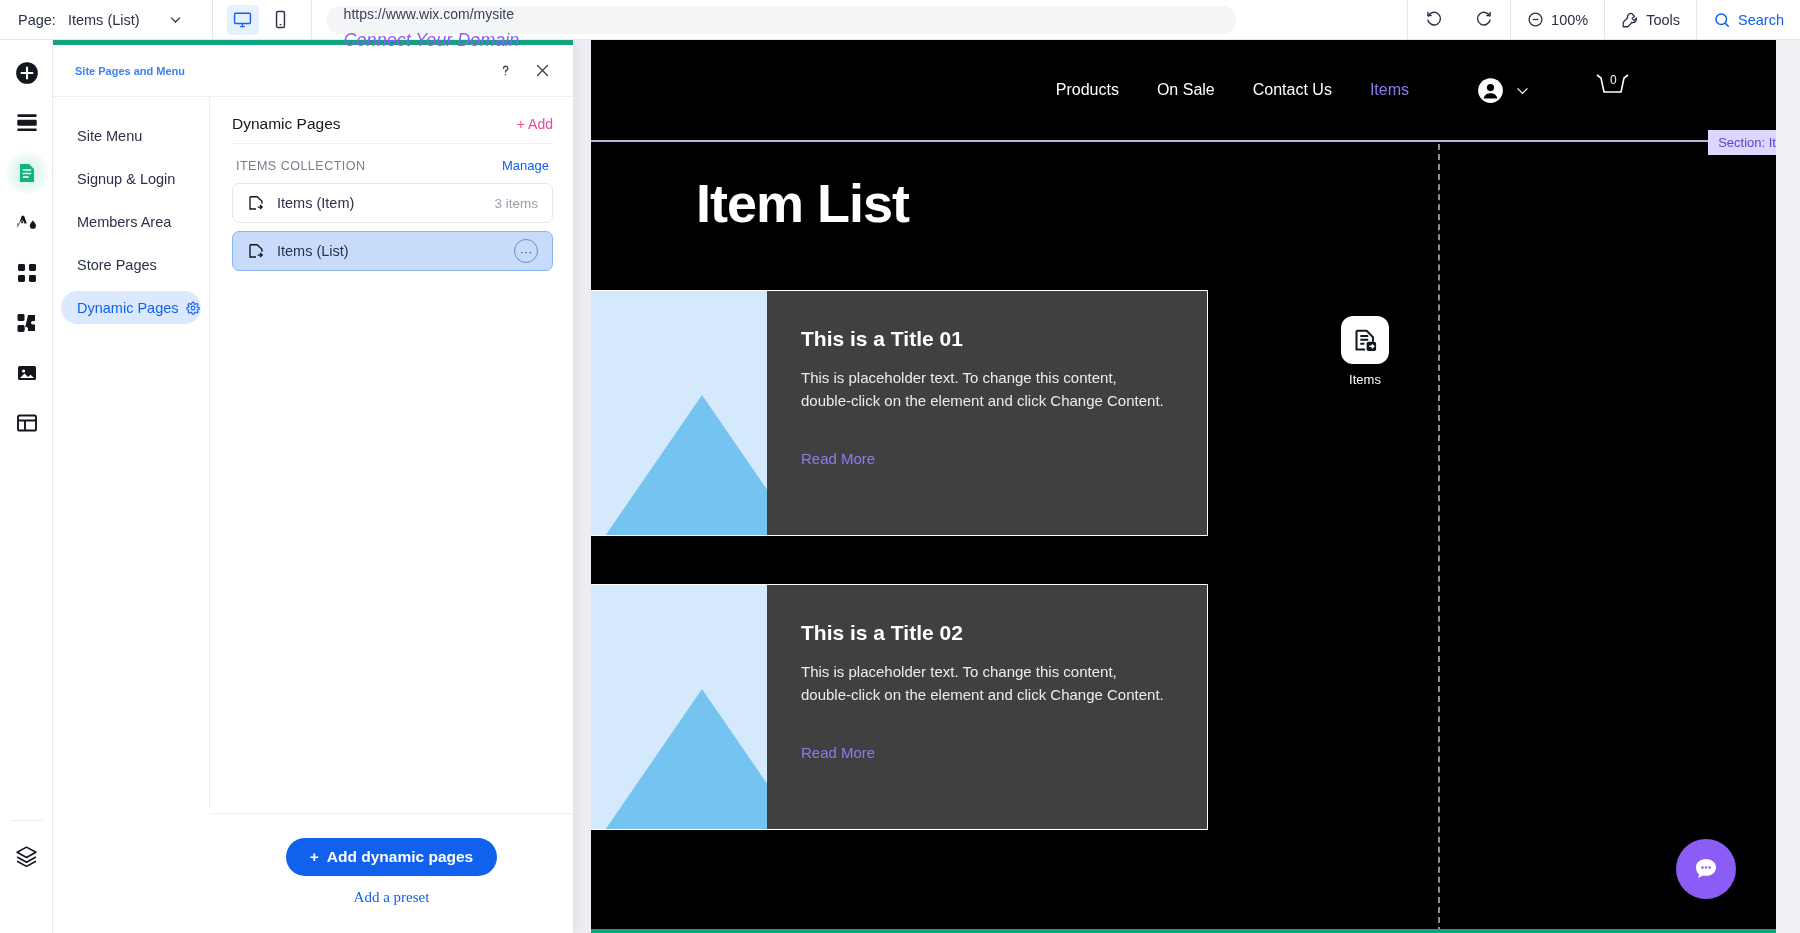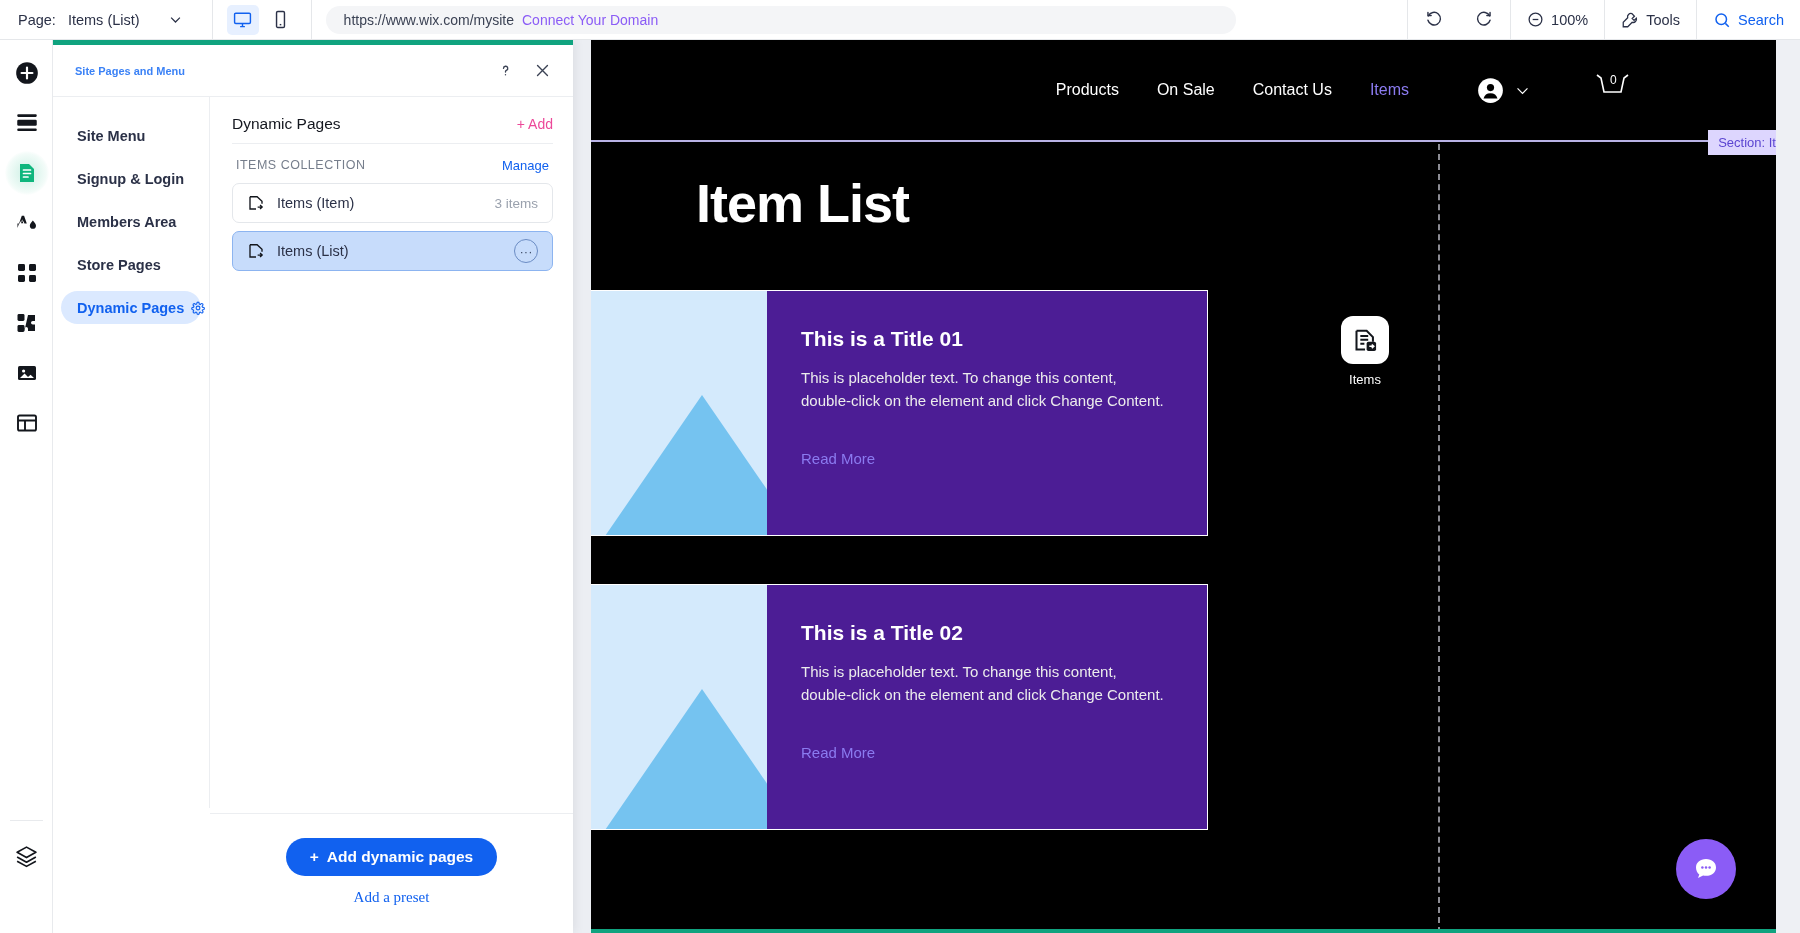--- a/index.html
+++ b/index.html
@@ -24,24 +24,24 @@
   }
   .tb-sep { width: 1px; height: 40px; background: #e5e7ea; }
   .tb-dev-group { display: flex; align-items: center; gap: 6px; padding: 0 14px; }
   .dev-btn {
     width: 32px; height: 30px; border-radius: 5px;
     display: flex; align-items: center; justify-content: center; cursor: pointer;
   }
   .dev-btn.active { background: #e7f0ff; }
   .urlbar {
     margin-left: 14px; width: 910px; height: 28px; border-radius: 14px;
-    background: #f4f5f7; display: flex; align-items: center; padding: 0 18px;
-    font-size: 14px; color: #3b4254; gap: 8px;
-  }
-  .url-connect { color: #8b5cf6; font-size: 14px; cursor: pointer; }
+    background: #f4f5f7; display: flex; padding: 0 18px;
+    font-size: 14px; color: #3b4254; gap: 8px; flex-direction: column;
+  }
+  .url-connect { color: #8b5cf6; font-size: 18px; cursor: pointer; font-style: italic; }
   .tb-right { margin-left: auto; display: flex; align-items: center; height: 40px; }
   .tb-ico-btn {
     display: flex; align-items: center; justify-content: center;
     gap: 7px; height: 40px; padding: 8px 16px; cursor: pointer;
     font-size: 14.5px; color: #2b3147;
   }
   .tb-ico-btn.blue { color: #1161ef; }
 
   
   .rail {
@@ -67,33 +67,33 @@
   }
   .panel-accent { height: 5px; background: #10a37f; }
   .panel-head {
     height: 52px; display: flex; align-items: center; padding: 0 22px;
     border-bottom: 1px solid #eceef1;
   }
   .panel-title { font-size: 11px; font-weight: bold; color: #3b82f6; }
   .panel-head-actions { margin-left: auto; display: flex; align-items: center; gap: 20px; }
   .head-ico { cursor: pointer; color: #3b4254; display:flex; }
   .panel-body { display: flex; height: 711px; }
-  .panel-nav { width: 157px; border-right: 1px solid #eceef1; padding-top: 22px; font-weight: bold; }
+  .panel-nav { width: 157px; border-right: 1px solid #eceef1; padding-top: 22px; }
   .nav-item {
     height: 33px; display: flex; align-items: center; gap: 7px;
     padding: 0 16px; margin: 0 8px 10px 8px; font-size: 14.5px;
     color: #2b3147; border-radius: 17px; cursor: pointer; white-space: nowrap;
   }
   .nav-item.active { background: #dbe9ff; color: #1161ef; }
   .panel-main { flex: 1; padding: 18px 20px 0 22px; }
   .pm-head { display: flex; align-items: center; padding-bottom: 10px; }
   .pm-title { font-size: 15.5px; color: #14171f; }
   .pm-add { margin-left: auto; font-size: 14px; color: #ec4899; cursor: pointer; }
   .pm-rule { height: 1px; background: #eceef1; margin-bottom: 14px; }
-  .collection-head { display: flex; padding: 0 4px 10px 4px; }
+  .collection-head { display: flex; align-items: center; padding: 0 4px 10px 4px; }
   .collection-name { font-size: 12.5px; letter-spacing: .5px; color: #767e8c; }
   .collection-manage { margin-left: auto; font-size: 13px; color: #1161ef; cursor: pointer; }
   .page-row {
     height: 40px; display: flex; align-items: center; gap: 12px;
     padding: 0 14px; border-radius: 7px; cursor: pointer;
     border: 1px solid transparent; margin-bottom: 8px;
   }
   .page-row .label { font-size: 14.5px; color: #2b3147; }
   .page-row .count { margin-left: auto; font-size: 13.5px; color: #9aa1ad; }
   .page-row.selected { background: #c7dcfb; border-color: #8cb4f0; }
@@ -142,21 +142,21 @@
   .guide-dashed {
     position: absolute; left: 847px; top: 104px; width: 0; height: 789px;
     border-left: 2px dashed #8d8d94;
   }
   .hero-title {
     position: absolute; left: 105px; top: 132px; font-size: 54px;
     font-weight: bold; color: #ffffff; letter-spacing: -1px;
   }
   .item-card {
     position: absolute; left: -58px; width: 675px; height: 246px;
-    border: 1px solid #ffffff; display: flex; background: #4c1d95;
+    border: 1px solid #ffffff; display: flex; background: #404040;
   }
   .card-img { width: 233px; height: 100%; position: relative; overflow: hidden; background: #d3e9fb; }
   .img-sky { position: absolute; inset: 0; background: #d4eafc; }
   .img-mtn {
     position: absolute; left: 25%; bottom: -20px; width: 0; height: 0;
     border-left: 110px solid transparent; border-right: 110px solid transparent;
     border-bottom: 160px solid #75c3f0;
   }
   .img-mtn2 {
     position: absolute; left: -42px; bottom: -20px; width: 0; height: 0;

